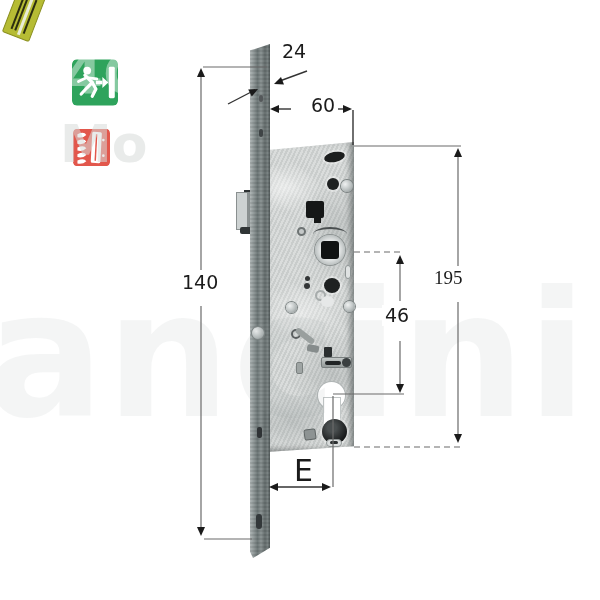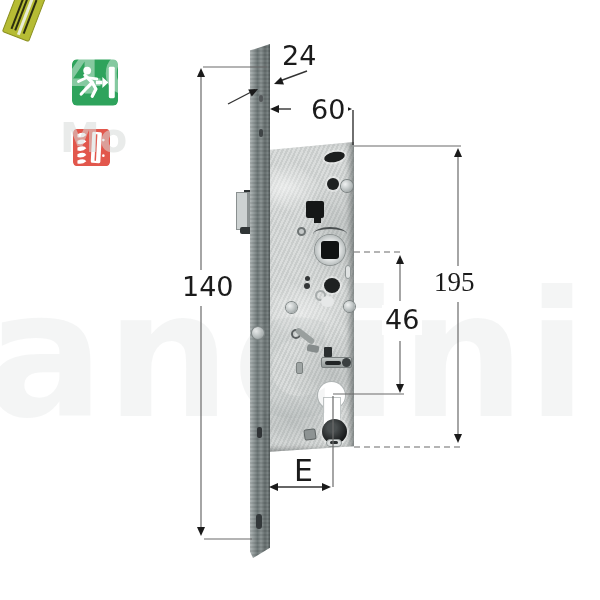--- a/index.html
+++ b/index.html
@@ -8,21 +8,21 @@
   .abs{position:absolute;}
 
   
   .cert-icon{position:absolute;border-radius:5px;z-index:1;}
   #icon-exit{left:72px;top:59px;width:46px;height:47px;}
   #icon-fire{left:73px;top:128px;width:37px;height:39px;}
 
   
   .wm{position:absolute;font-weight:700;line-height:1;pointer-events:none;}
   #wm-top{left:64px;top:46px;font-size:56px;color:rgba(255,255,255,0.42);z-index:2;}
-  #wm-mid{left:60px;top:118px;font-size:40px;color:rgba(215,218,217,0.55);z-index:2;}
+  #wm-mid{left:60px;top:118px;font-size:52px;color:rgba(215,218,217,0.55);z-index:2;}
   #wm-center{left:-14px;top:268px;font-size:175px;letter-spacing:2px;
              color:rgba(150,156,154,0.10);z-index:5;}
 
   
   #faceplate{left:250px;top:44px;width:20px;height:514px;z-index:3;
     background-color:#b9bfbf;
     background-image:linear-gradient(to right,#f4f5f5 0%,#c6cbcb 20%,#98a0a0 38%,#c2c7c7 55%,#8b9292 75%,#aab0b0 88%,#6f7676 100%),
       repeating-linear-gradient(to bottom,rgba(255,255,255,.18) 0 2px,rgba(40,46,46,.10) 2px 4px);
     background-blend-mode:multiply;
     clip-path:polygon(0% 1.2%,40% 0.8%,100% 0%,100% 98%,15% 100%,0% 98.8%);}
@@ -49,21 +49,21 @@
   .darkhole{background:#1e2121;border-radius:50%;box-shadow:0 0 0 2px rgba(255,255,255,.35);}
 
   #sticker{left:284px;top:163px;width:46px;height:27px;background:#b6bc34;border:1px solid #8a8f1f;
            border-radius:2px;transform:rotate(-69deg);display:flex;flex-direction:column;
            justify-content:center;gap:2px;align-items:center;z-index:4;}
   #sticker .ln{width:80%;height:2px;background:#2c2e10;}
   #sticker .ws{width:90%;height:3px;background:#e9ecd8;}
 
   
   #dims{position:absolute;left:0;top:0;width:600px;height:600px;z-index:10;}
-  .dimlabel{position:absolute;z-index:11;font-size:27px;color:#1b1b1b;line-height:1.1;
+  .dimlabel{position:absolute;z-index:11;font-size:19px;color:#1b1b1b;line-height:1.1;
             background:#ffffff;padding:0 3px;}
   #lbl-330{left:179px;top:272px;}
   #lbl-24{left:279px;top:41px;background:transparent;}
   #lbl-60{left:308px;top:95px;}
   #lbl-195{left:431px;top:268px;font-family:Liberation Serif, serif;}
   #lbl-92{left:382px;top:305px;}
   #lbl-E{left:291px;top:454px;font-size:30px;background:transparent;}
 </style>
 </head>
 <body>

